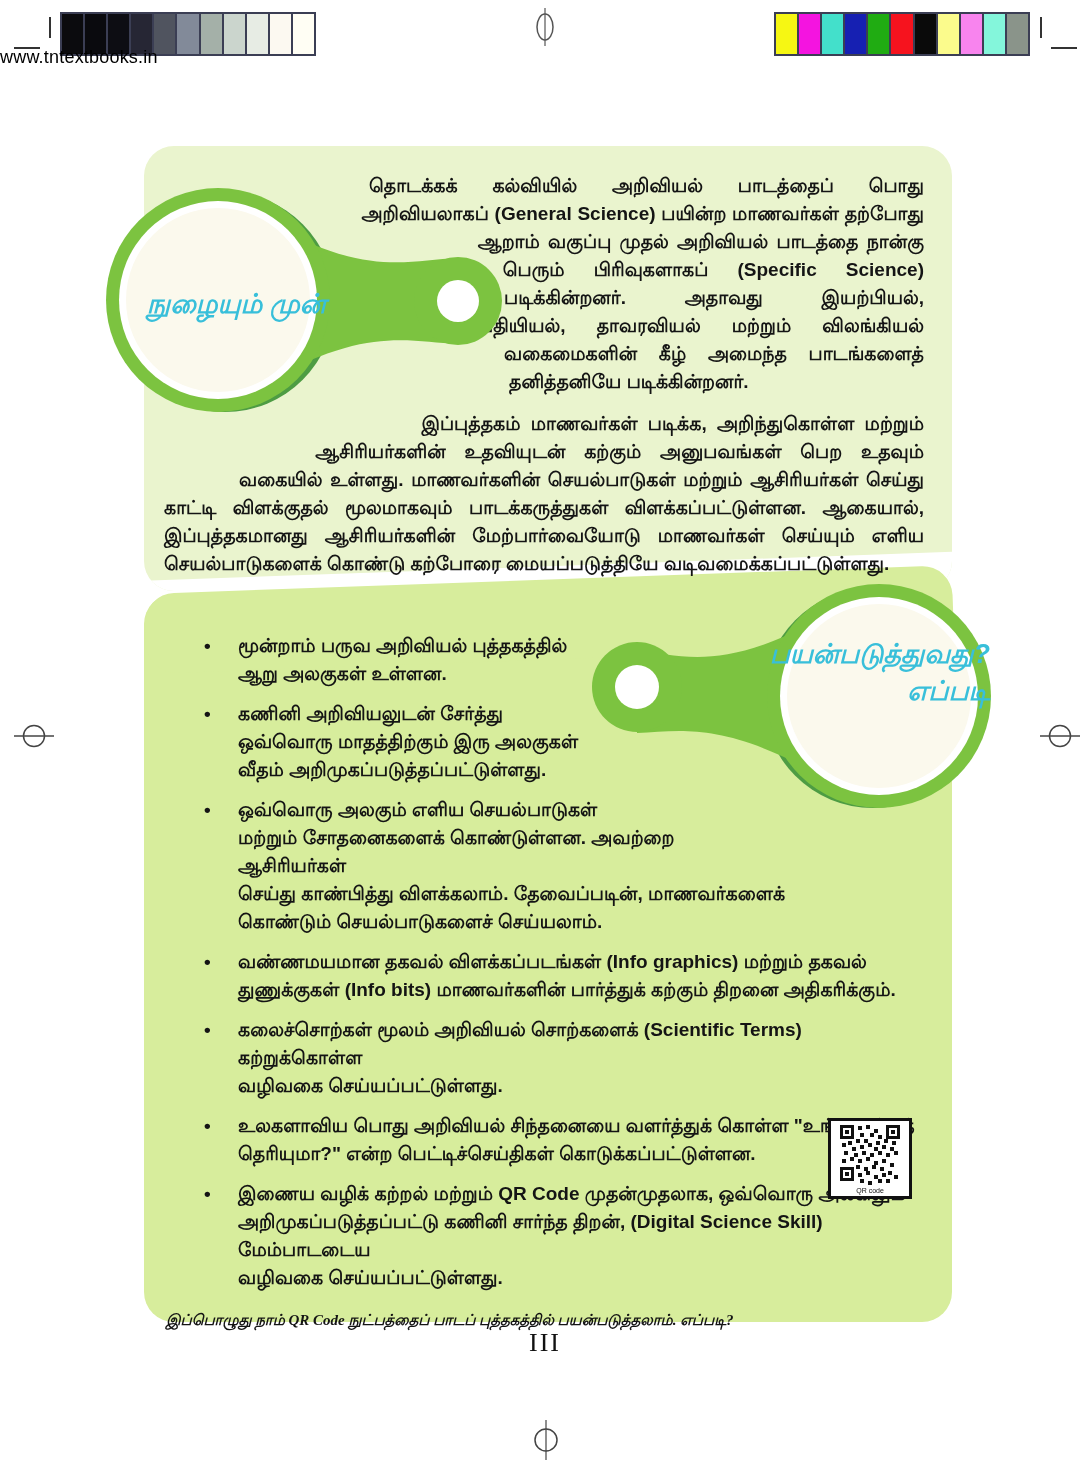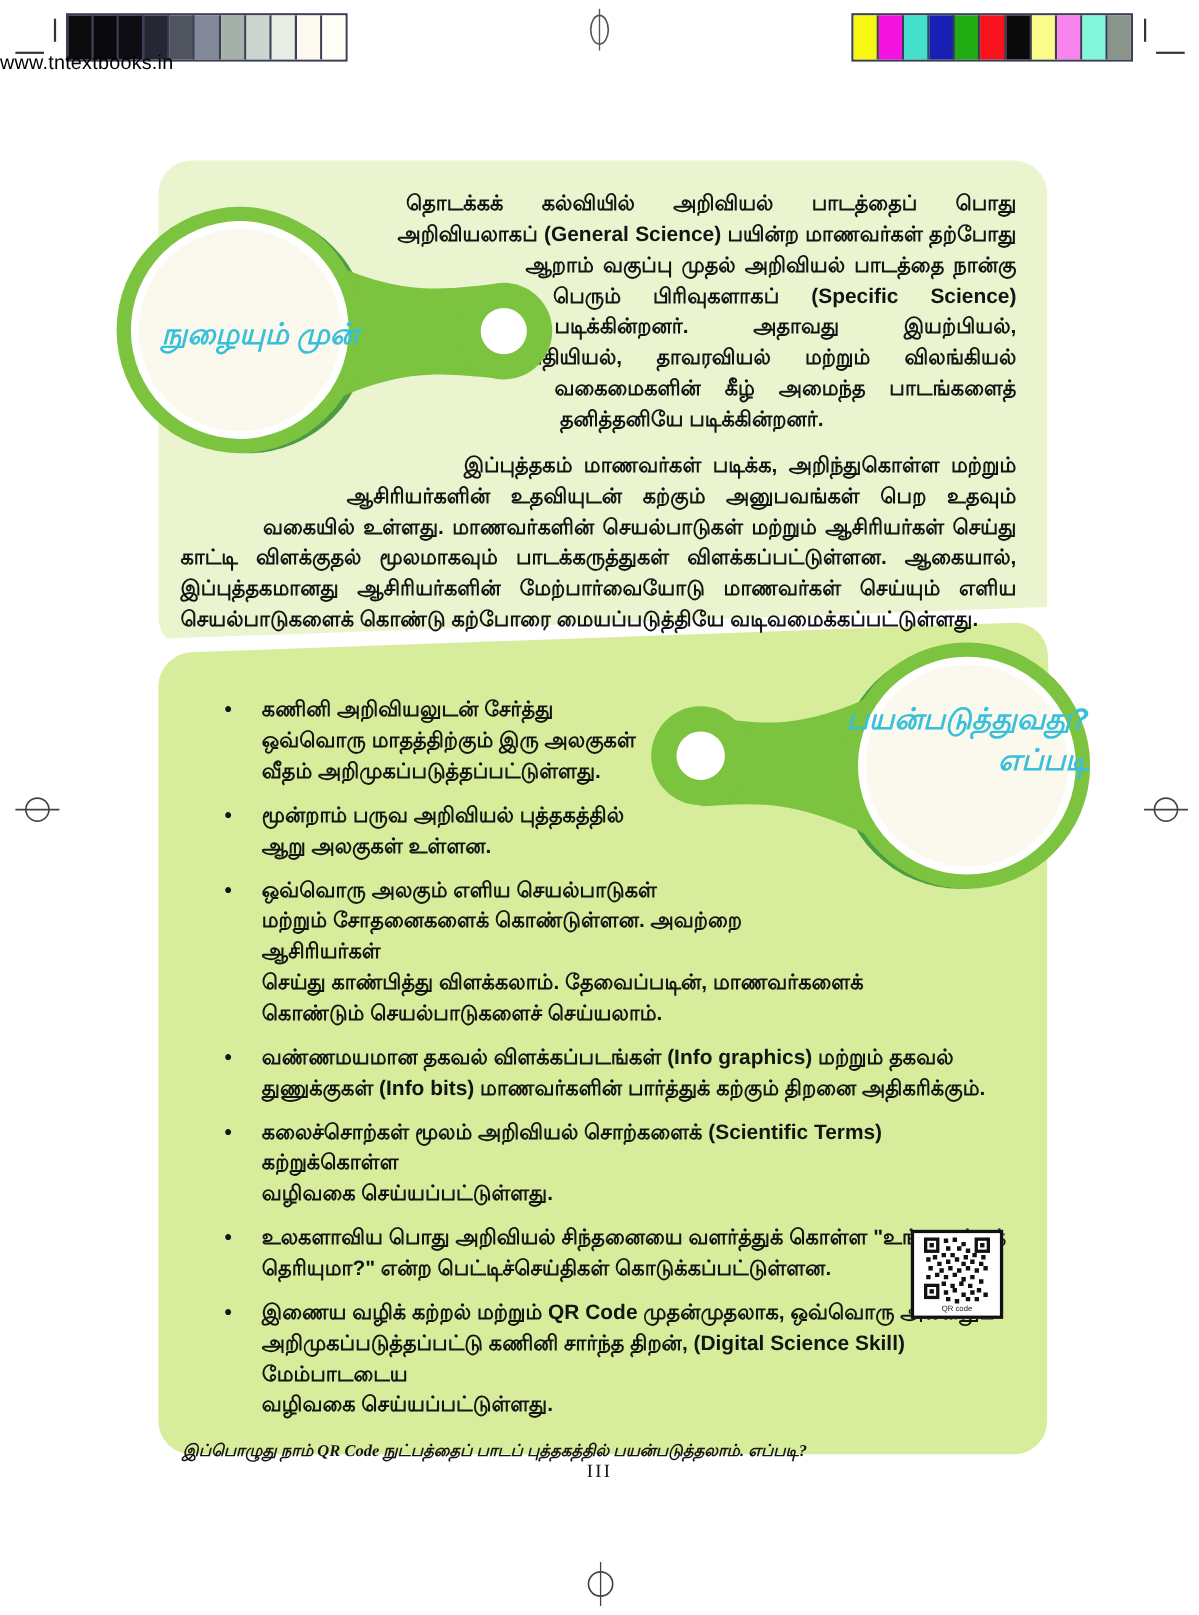--- a/index.html
+++ b/index.html
@@ -58,21 +58,21 @@
 
   
   .badge-svg{position:absolute;z-index:3;}
   .badge-label{position:absolute;z-index:4;color:#38bfda;font-style:italic;font-weight:bold;
                text-align:right;font-size:27px;line-height:37px;}
   .badge1-label{left:112px;top:286px;width:214px;}
   .badge2-label{left:756px;top:636px;width:234px;}
 
   
   .page-number{position:absolute;top:1328px;left:0;width:100%;text-align:center;
-               font-family:"Liberation Serif",serif;font-size:17px;letter-spacing:2px;color:#111;}
+               font-family:"Liberation Serif",serif;font-size:26px;letter-spacing:2px;color:#111;}
 </style>
 </head>
 <body>
 
 <div class="page">
 
   <div class="calib-bar calib-left">
       <div class="swatch" style="background: rgb(11, 11, 14);"></div>
       <div class="swatch" style="background: rgb(10, 10, 14);"></div>
       <div class="swatch" style="background: rgb(13, 13, 19);"></div>
@@ -146,25 +146,25 @@
     <circle cx="123" cy="120" r="112" fill="#7cc340"></circle>
     <circle cx="123" cy="120" r="99" fill="#ffffff"></circle>
     <circle cx="123" cy="120" r="92" fill="#fbf9ed"></circle>
   </svg>
   <div class="badge-label badge1-label">நுழையும் முன்</div>
 
   <section class="box2">
     <div class="box2-content">
       <div class="badge-spacer-right"></div>
       <ul class="blist">
+        <li><span class="pre">மூன்றாம் பருவ அறிவியல் புத்தகத்தில்
+ஆறு அலகுகள் உள்ளன.</span></li>
         <li><span class="pre">கணினி அறிவியலுடன் சேர்த்து
 ஒவ்வொரு மாதத்திற்கும் இரு அலகுகள்
 வீதம் அறிமுகப்படுத்தப்பட்டுள்ளது.</span></li>
-        <li><span class="pre">மூன்றாம் பருவ அறிவியல் புத்தகத்தில்
-ஆறு அலகுகள் உள்ளன.</span></li>
         <li><span class="pre">ஒவ்வொரு அலகும் எளிய  செயல்பாடுகள்
 மற்றும் சோதனைகளைக் கொண்டுள்ளன. அவற்றை ஆசிரியர்கள்
 செய்து காண்பித்து விளக்கலாம். தேவைப்படின், மாணவர்களைக்
 கொண்டும் செயல்பாடுகளைச் செய்யலாம்.</span></li>
         <li><span class="pre">வண்ணமயமான தகவல் விளக்கப்படங்கள் (Info graphics)  மற்றும் தகவல்
 துணுக்குகள் (Info bits) மாணவர்களின் பார்த்துக் கற்கும் திறனை அதிகரிக்கும்.</span></li>
         <li><span class="pre">கலைச்சொற்கள் மூலம் அறிவியல் சொற்களைக் (Scientific Terms)  கற்றுக்கொள்ள
 வழிவகை செய்யப்பட்டுள்ளது.</span></li>
         <li><span class="pre">உலகளாவிய  பொது அறிவியல் சிந்தனையை வளர்த்துக் கொள்ள "உங்களுக்குத்
 தெரியுமா?" என்ற பெட்டிச்செய்திகள் கொடுக்கப்பட்டுள்ளன.</span></li>

